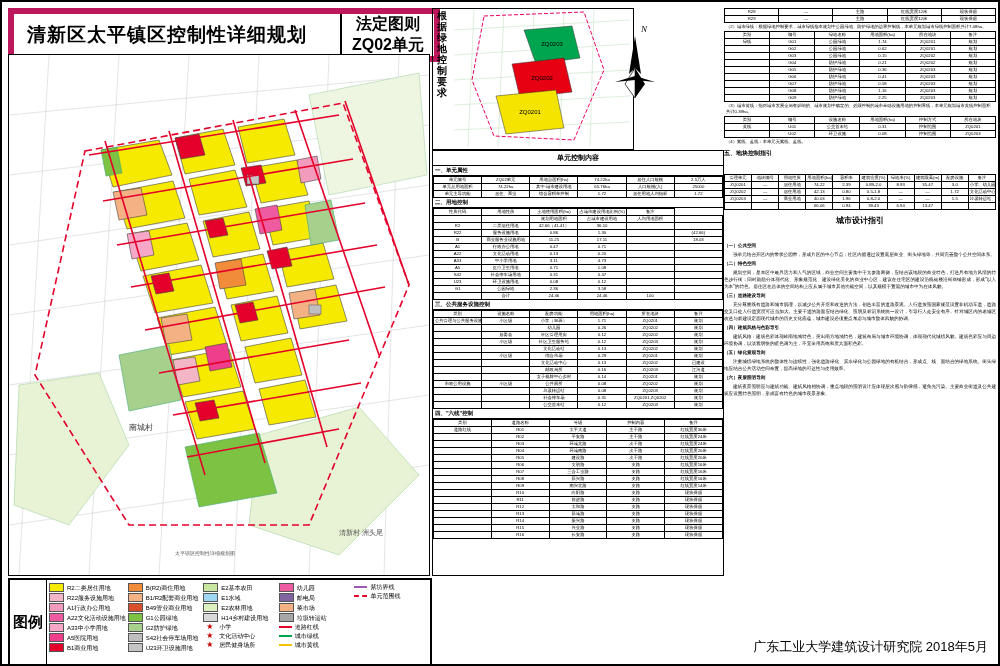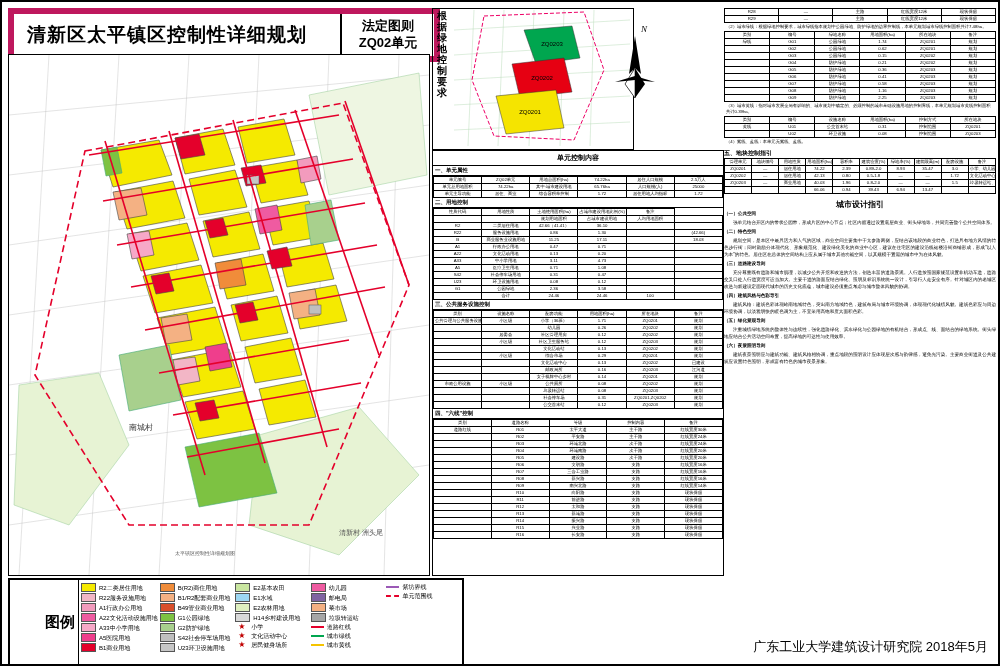--- a/index.html
+++ b/index.html
@@ -2,28 +2,28 @@
 <html><head>
 <meta charset="utf-8">
 <style>
   html,body{margin:0;padding:0;background:#fff;}
   body{width:1000px;height:666px;font-family:"Liberation Sans","DejaVu Sans",sans-serif;color:#000;overflow:hidden;}
   #sheet{position:relative;width:1000px;height:666px;box-sizing:border-box;border:2px solid #000;background:#fff;}
 
   
   .title-block{position:absolute;left:6px;top:6px;width:420px;height:42px;border:6px solid #be185d;display:flex;align-items:stretch;gap:20px;}
   .title-main{flex:1;display:flex;align-items:center;justify-content:center;font-size:19px;font-weight:bold;letter-spacing:1px;}
-  .title-right{width:92px;border-left:2px solid #000;display:flex;flex-direction:column;align-items:center;justify-content:center;font-size:13px;font-weight:bold;line-height:1.3;}
+  .title-right{width:92px;border-left:2px solid #000;display:flex;flex-direction:column;align-items:center;justify-content:center;font-size:16px;font-weight:bold;line-height:1.3;}
 
   
   .map-frame{position:absolute;left:6px;top:52px;width:420px;height:520px;border:1px solid #000;overflow:hidden;background:#ffffff;}
   .map-svg{position:absolute;left:0;top:0;}
 
   
-  .legend{position:absolute;left:6px;top:576px;width:420px;height:84px;border:2px solid #000;display:flex;padding-left:32px;}
+  .legend{position:absolute;left:6px;top:576px;width:420px;height:84px;border:2px solid #000;display:flex;}
   .legend-title{width:36px;border-right:1px solid #000;display:flex;flex-direction:column;align-items:center;justify-content:center;font-size:15px;font-weight:bold;line-height:1.1;}
   .legend-body{flex:1;display:flex;padding:3px 2px;gap:2px;}
   .legend-col{display:flex;flex-direction:column;gap:1px;flex:1;}
   .legend-item{display:flex;align-items:center;gap:3px;font-size:6px;line-height:8px;white-space:nowrap;}
   .sw{width:13px;height:7px;border:0.5px solid #555;flex:none;}
   .sw.line{height:0;border:0;border-top:2px solid #000;}
   .sw.dash{height:0;border:0;border-top:2px dashed #c00;}
   .sw.star{border:0;display:flex;align-items:center;justify-content:center;font-size:8px;color:#c00;}
 
   
@@ -37,21 +37,21 @@
   
   .mid-col{position:absolute;left:430px;top:148px;width:290px;height:424px;border:1px solid #000;overflow:hidden;font-size:4.5px;}
   .mid-head{text-align:center;font-size:7px;font-weight:bold;padding:2px 0;border-bottom:1px solid #000;}
   .sec-head{font-size:5.5px;font-weight:bold;padding:1px 2px;border-bottom:1px solid #000;background:#fff;}
   table.t{width:100%;border-collapse:collapse;table-layout:fixed;}
   table.t td,table.t th{border:0.5px solid #000;padding:0 1px;font-size:4.3px;line-height:6px;text-align:center;overflow:hidden;white-space:nowrap;}
   table.t th{font-weight:normal;background:#fff;}
 
   
   .right-col{position:absolute;left:722px;top:6px;width:272px;height:566px;overflow:hidden;font-size:4.3px;}
-  .rc-sec{font-size:6px;font-weight:bold;margin:3px 0 0 0;}
+  .rc-sec{font-size:6px;font-weight:bold;margin:3px 0 16px 0;}
   .rc-text{font-size:4.6px;line-height:7px;text-align:justify;}
   .rc-text p{margin:0 0 2px 0;text-indent:9px;}
   .rc-text p.h{text-indent:0;font-weight:bold;}
 
   
   .footer{position:absolute;right:10px;bottom:8px;font-size:13px;font-weight:normal;}
 
   .note-sm{font-size:4.3px;line-height:6px;padding:1px 2px;}
 </style>
 </head>

